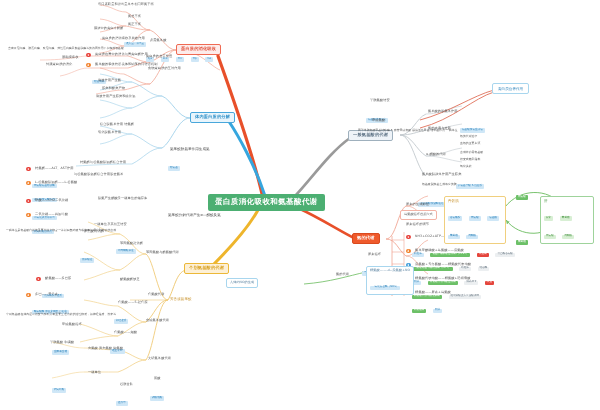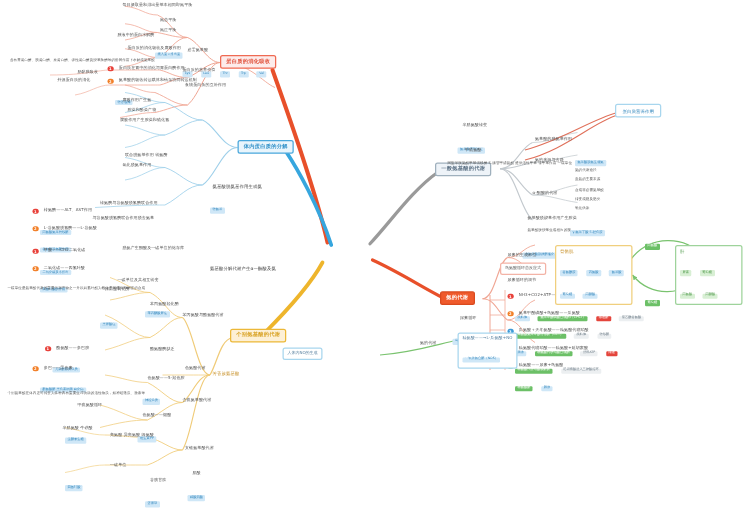--- a/index.html
+++ b/index.html
@@ -165,20 +165,21 @@
     <path d="M118,336 C106,336 96,328 80,324" stroke="#f0cb78" stroke-width=".6" fill="none"></path>
     <path d="M146,360 C136,360 130,352 118,350" stroke="#f0cb78" stroke-width=".7" fill="none"></path>
     <path d="M146,360 C136,360 130,368 118,372" stroke="#f0cb78" stroke-width=".7" fill="none"></path>
     <path d="M118,350 C104,350 96,348 84,348" stroke="#f0cb78" stroke-width=".6" fill="none"></path>
     <path d="M118,372 C104,372 96,372 84,372" stroke="#f0cb78" stroke-width=".6" fill="none"></path>
     <path d="M84,348 C72,348 64,344 52,342" stroke="#f0cb78" stroke-width=".5" fill="none"></path>
     <path d="M84,372 C72,372 64,376 52,378" stroke="#f0cb78" stroke-width=".5" fill="none"></path>
     <path d="M168,300 C158,300 150,300 130,300" stroke="#f0cb78" stroke-width=".6" fill="none"></path>
   </svg>
 
+  <div class="node root" style="left:208px;top:194px;">蛋白质消化吸收和氨基酸代谢</div>
 
   <div class="node branch b-red" style="left:176px;top:44px;">蛋白质的消化吸收</div>
 
   <div class="node branch b-blue" style="left:190px;top:112px;">体内蛋白质的分解</div>
 
   <div class="node branch b-gray" style="left:348px;top:130px;">一般氨基酸的代谢</div>
 
   <div class="node branch b-orangefill" style="left:352px;top:233px;">氨的代谢</div>
 
   <div class="node branch b-amber" style="left:184px;top:263px;">个别氨基酸的代谢</div>

